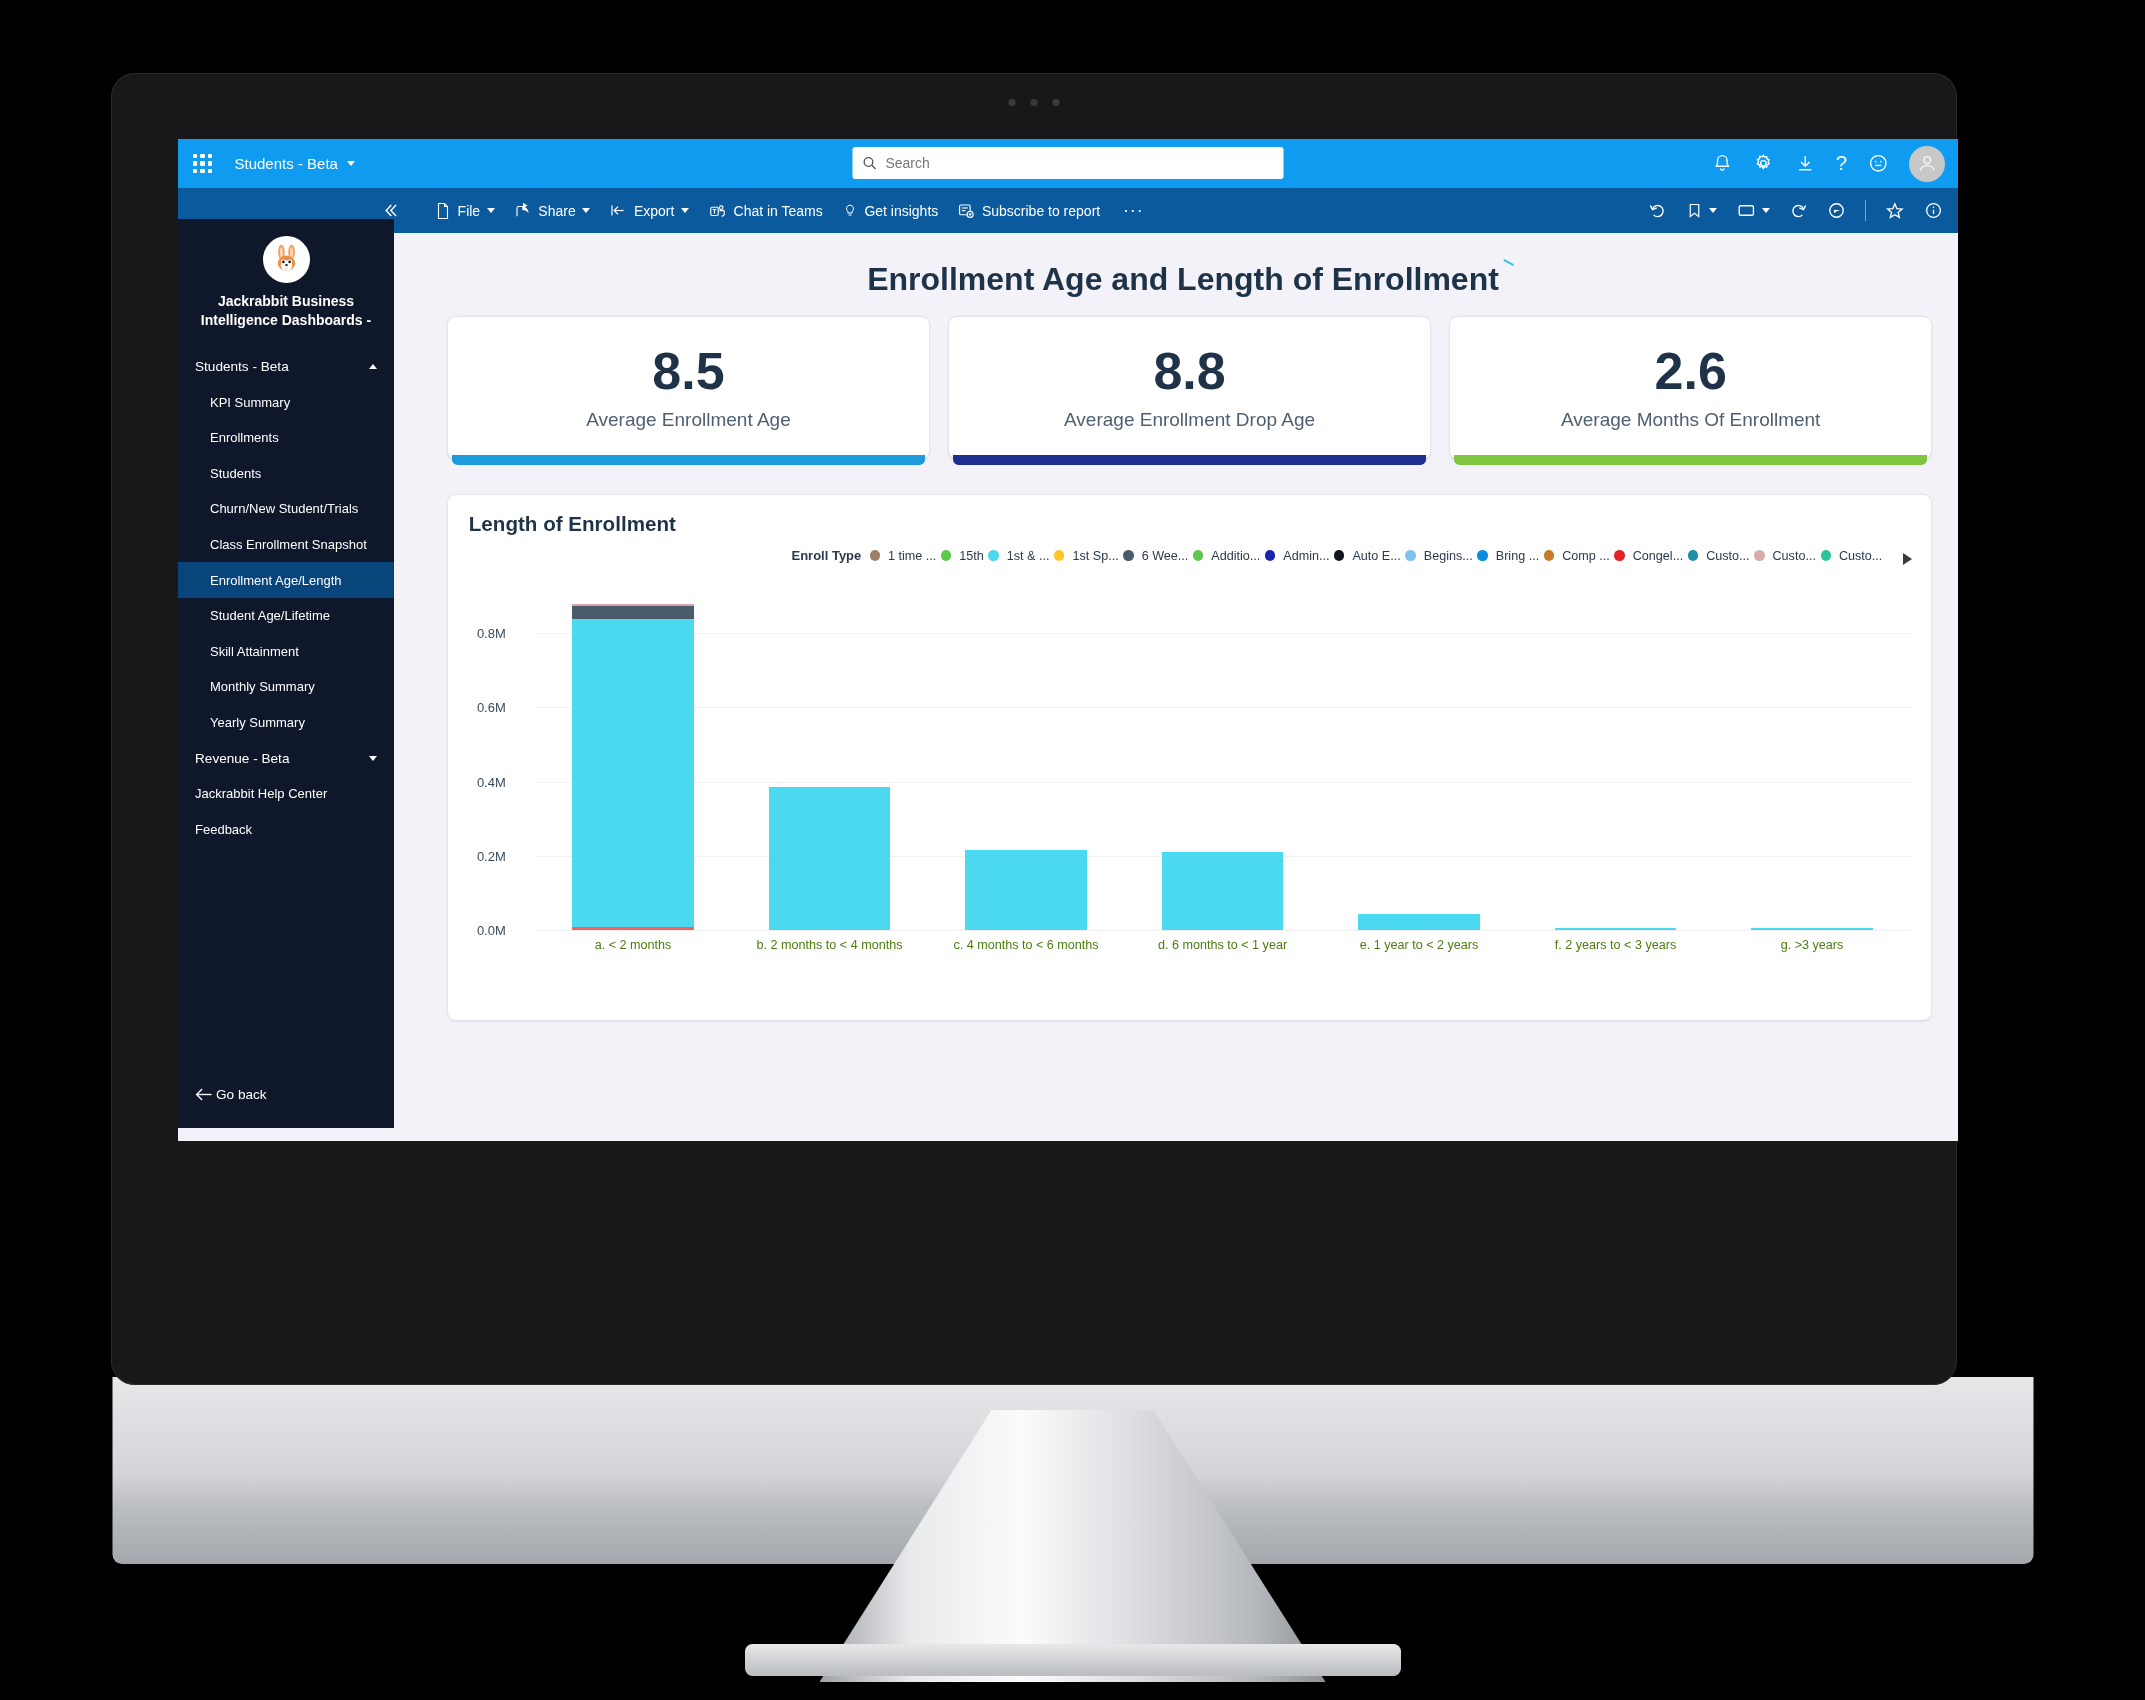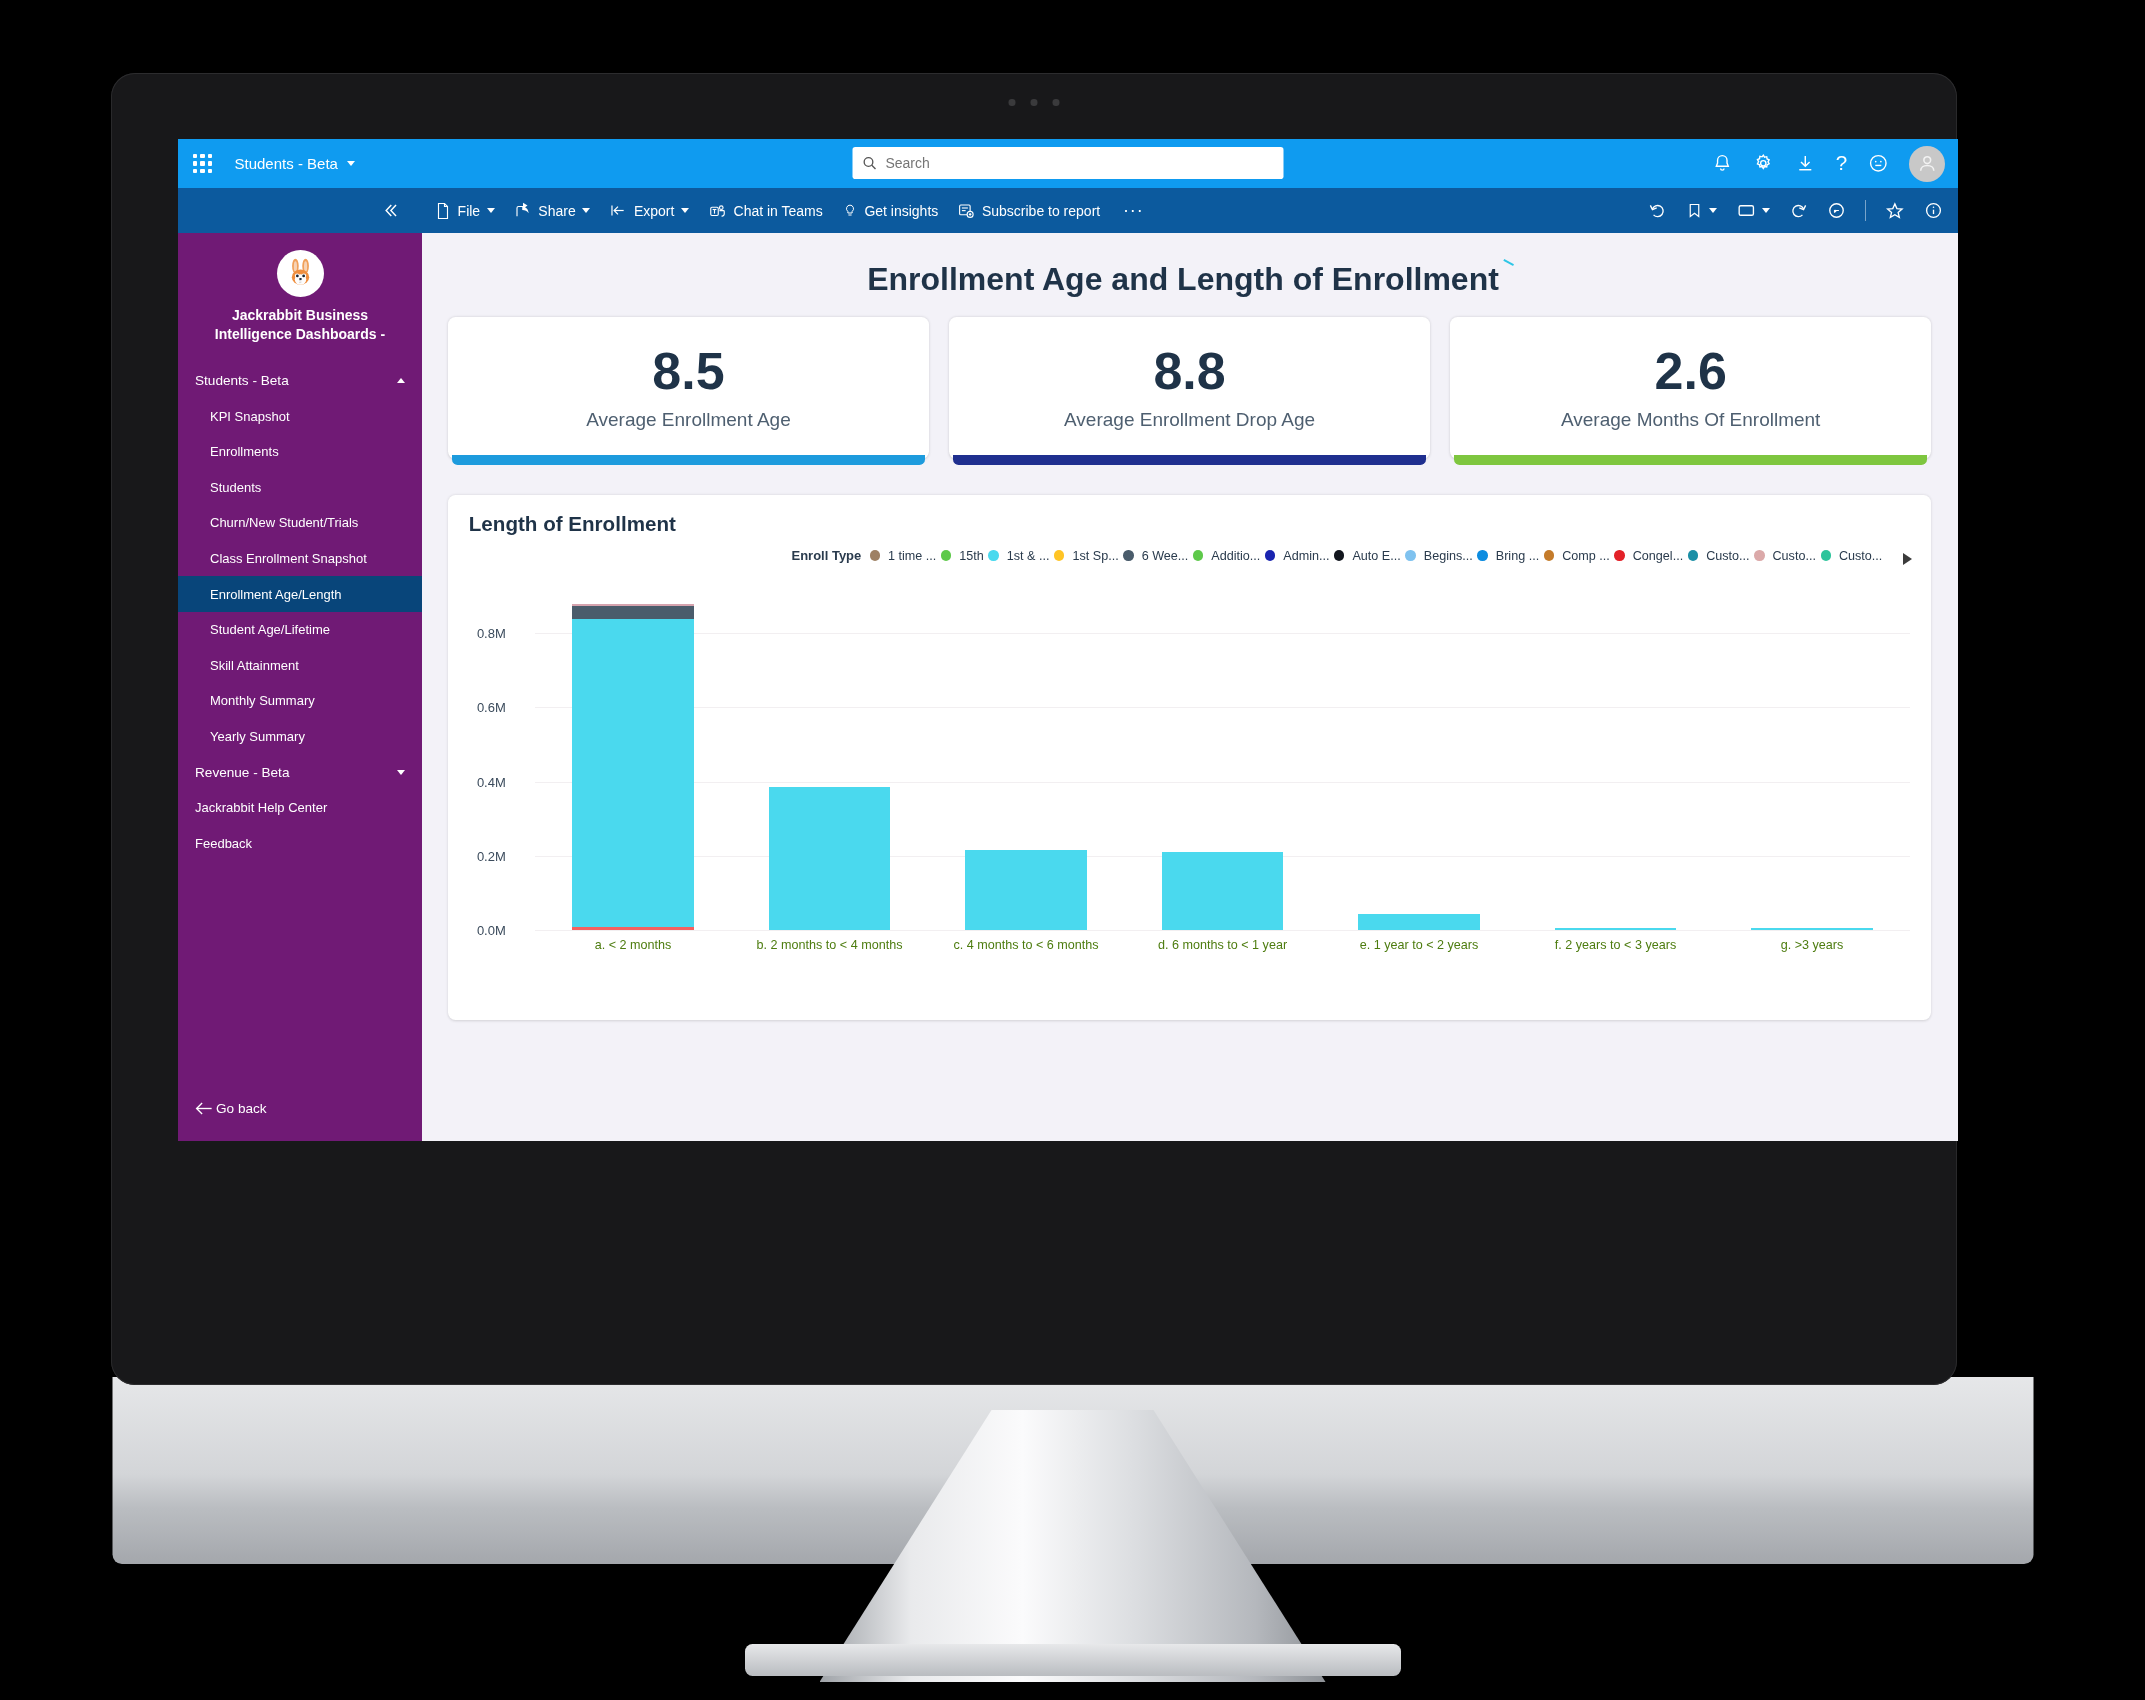--- a/index.html
+++ b/index.html
@@ -84,22 +84,22 @@
     background: #0c5a9e; display:flex; align-items:center; color:#fff; font-size:14px;
   }
   #collapse-nav { width: 244px; display:flex; justify-content:flex-end; padding-right: 22.5px; cursor:pointer;}
   #ribbon-left { display:flex; align-items:center; gap: 19px; padding-left: 13px; }
   .ribbon-item { display:flex; align-items:center; gap: 6.6px; cursor:pointer; white-space: nowrap; }
   .ribbon-item .lbl { font-size: 14px; }
   #ribbon-right { position:absolute; right: 15px; display:flex; align-items:center; gap: 19px; }
   .rb-sep { width: 0.9px; height: 20.6px; background: rgba(255,255,255,.45); }
   
   #left-nav {
-    position: absolute; left: 0; top: 94px; width: 244px; height: 909px;
-    background: #701a75; color: #fff; overflow: hidden;
+    position: absolute; left: 0; top: 80px; width: 216px; height: 909px;
+    background: #0f172a; color: #fff; overflow: hidden;
   }
   #brand { padding: 17px 15px 5.6px; text-align: center; }
   #brand-logo {
     width: 47px; height: 47px; border-radius: 50%; background: #fff; margin: 0 auto 9.4px;
     display:flex; align-items:center; justify-content:center; overflow:hidden;
   }
   #brand-name { font-size: 14px; font-weight: bold; line-height: 1.35; }
   #nav-groups { margin-top: 13px; }
   .nav-group-header {
     display:flex; align-items:center; justify-content: space-between;
@@ -404,21 +404,21 @@
         </div>
         <div id="brand-name">Jackrabbit Business Intelligence Dashboards -</div>
       </div>
 
       <div id="nav-groups">
         <div class="nav-group-header">
           <span>Students - Beta</span>
           <span class="chev-u"></span>
         </div>
 
-        <div class="nav-item">KPI Snapshot</div>
+        <div class="nav-item">KPI Summary</div>
         <div class="nav-item">Enrollments</div>
         <div class="nav-item">Students</div>
         <div class="nav-item">Churn/New Student/Trials</div>
         <div class="nav-item">Class Enrollment Snapshot</div>
         <div class="nav-item active">Enrollment Age/Length</div>
         <div class="nav-item">Student Age/Lifetime</div>
         <div class="nav-item">Skill Attainment</div>
         <div class="nav-item">Monthly Summary</div>
         <div class="nav-item">Yearly Summary</div>
 

